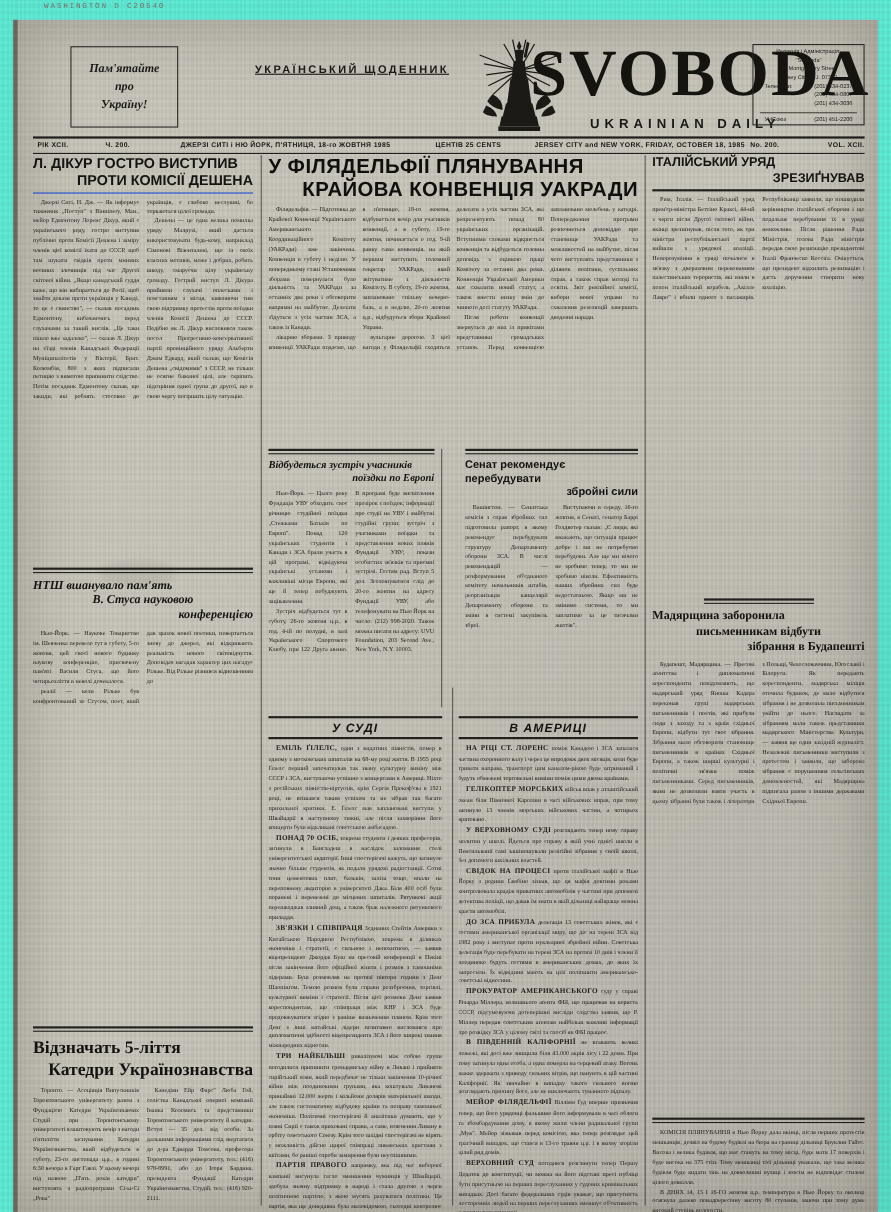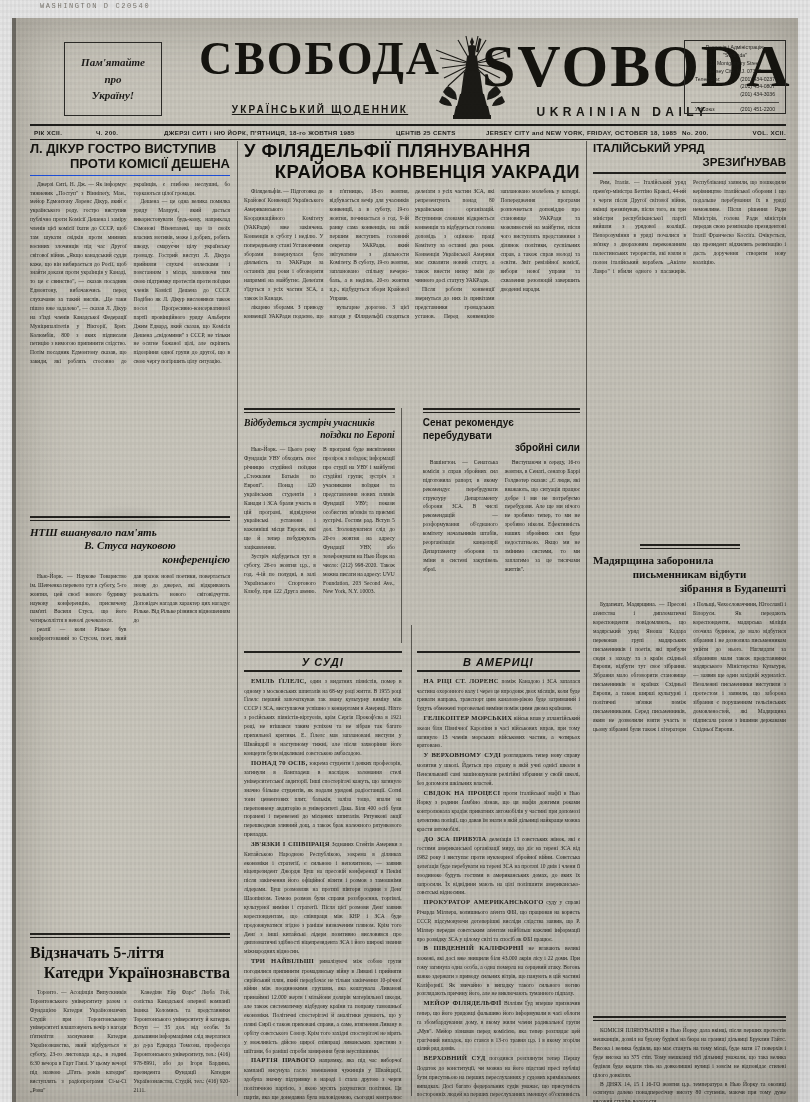--- a/index.html
+++ b/index.html
@@ -1,19 +1,19 @@
 <!DOCTYPE html>
 <html><head>
 <meta charset="utf-8">
 <style>
   html,body{margin:0;padding:0;background:#6d6d6d;}
   body{font-family:"Liberation Serif",serif;}
   #page{
     position:relative;width:810px;height:1102px;overflow:hidden;
-    background:#e5e5e5;
+    background:#5eead4;
   }
   
   #sheet{
     position:absolute;left:12px;top:18px;width:786px;height:1084px;
     background:#c9c6bc;
     box-shadow:inset 0 0 60px rgba(120,115,105,.55);
   }
   #grain{
     position:absolute;inset:0;pointer-events:none;
     background:
@@ -151,21 +151,20 @@
 
   <div id="masthead">
 
     <div class="remember-box">
       <div>Пам'ятайте</div>
       <div>про</div>
       <div>Україну!</div>
     </div>
 
     <div class="logo-ukr">
-      <div class="big">СВОБОДА</div>
       <div class="sub">УКРАЇНСЬКИЙ ЩОДЕННИК</div>
     </div>
 
     <div id="emblem">
       <svg viewBox="0 0 92 86" width="92" height="86">
         <g fill="#1b1a16">
           <g stroke="#1b1a16" stroke-width="1.1">
             <line x1="46" y1="30" x2="10" y2="16"></line>
               <line x1="46" y1="30" x2="14" y2="24"></line>
             <line x1="46" y1="30" x2="16" y2="34"></line>

